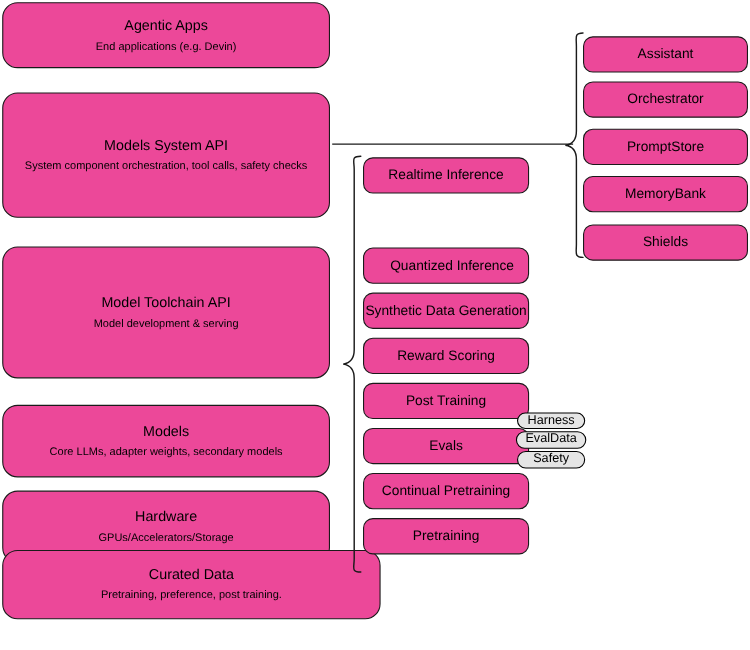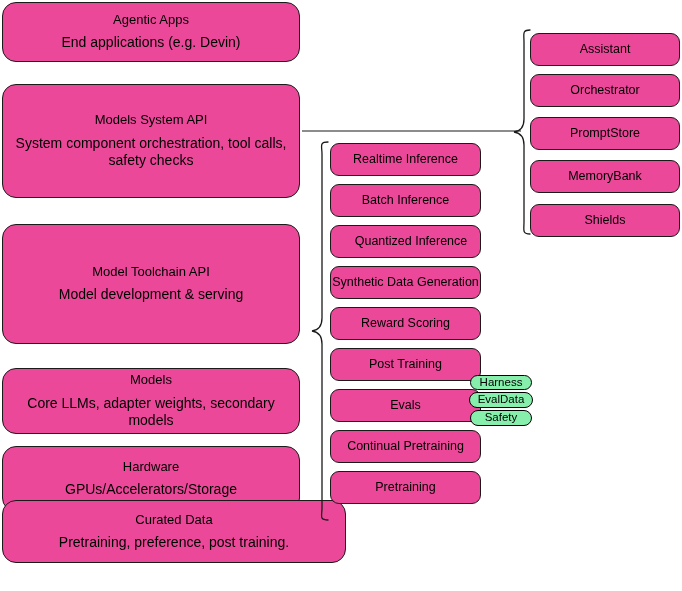--- a/index.html
+++ b/index.html
@@ -36,36 +36,36 @@
   }
   
   .layer {
     border-radius: 14px;
   }
   .layer .title {
     font-size: 13px;
     color: #000;
   }
   .layer .subtitle {
-    font-size: 14px;
+    font-size: 10px;
     color: #000;
     margin-top: 6px;
   }
   
   .cap {
     border-radius: 9px;
     font-size: 12.5px;
   }
   
   .mini {
     position: absolute;
     box-sizing: border-box;
     border: 1px solid #000;
     border-radius: 999px;
-    background: #86efac;
+    background: #e5e5e5;
     display: flex;
     align-items: center;
     justify-content: center;
     font-size: 11.5px;
     line-height: 1;
     z-index: 5;
   }
   .brace, .connector {
     position: absolute;
     pointer-events: none;
@@ -133,23 +133,20 @@
                C 12 99, 9 103, 2 104
                C 9 105, 12 109, 12 117
                L 12 194
                C 12 202, 10 206, 18 206" fill="none" stroke="#1a1a1a" stroke-width="1.3" stroke-linecap="round"></path>
     </svg>
   </div>
 
   <div class="node cap" style="left:330px; top:143px; width:151px; height:33px;">
     <span>Realtime Inference</span>
   </div>
-  <div class="node cap" style="left:330px; top:184px; width:151px; height:33px;">
-    <span>Batch Inference</span>
-  </div>
   <div class="node cap" style="left:330px; top:225px; width:151px; height:33px;padding-left:11px;">
     <span>Quantized Inference</span>
   </div>
   <div class="node cap" style="left:330px; top:266px; width:151px; height:33px;">
     <span>Synthetic Data Generation</span>
   </div>
   <div class="node cap" style="left:330px; top:307px; width:151px; height:33px;">
     <span>Reward Scoring</span>
   </div>
   <div class="node cap" style="left:330px; top:348px; width:151px; height:33px;">

